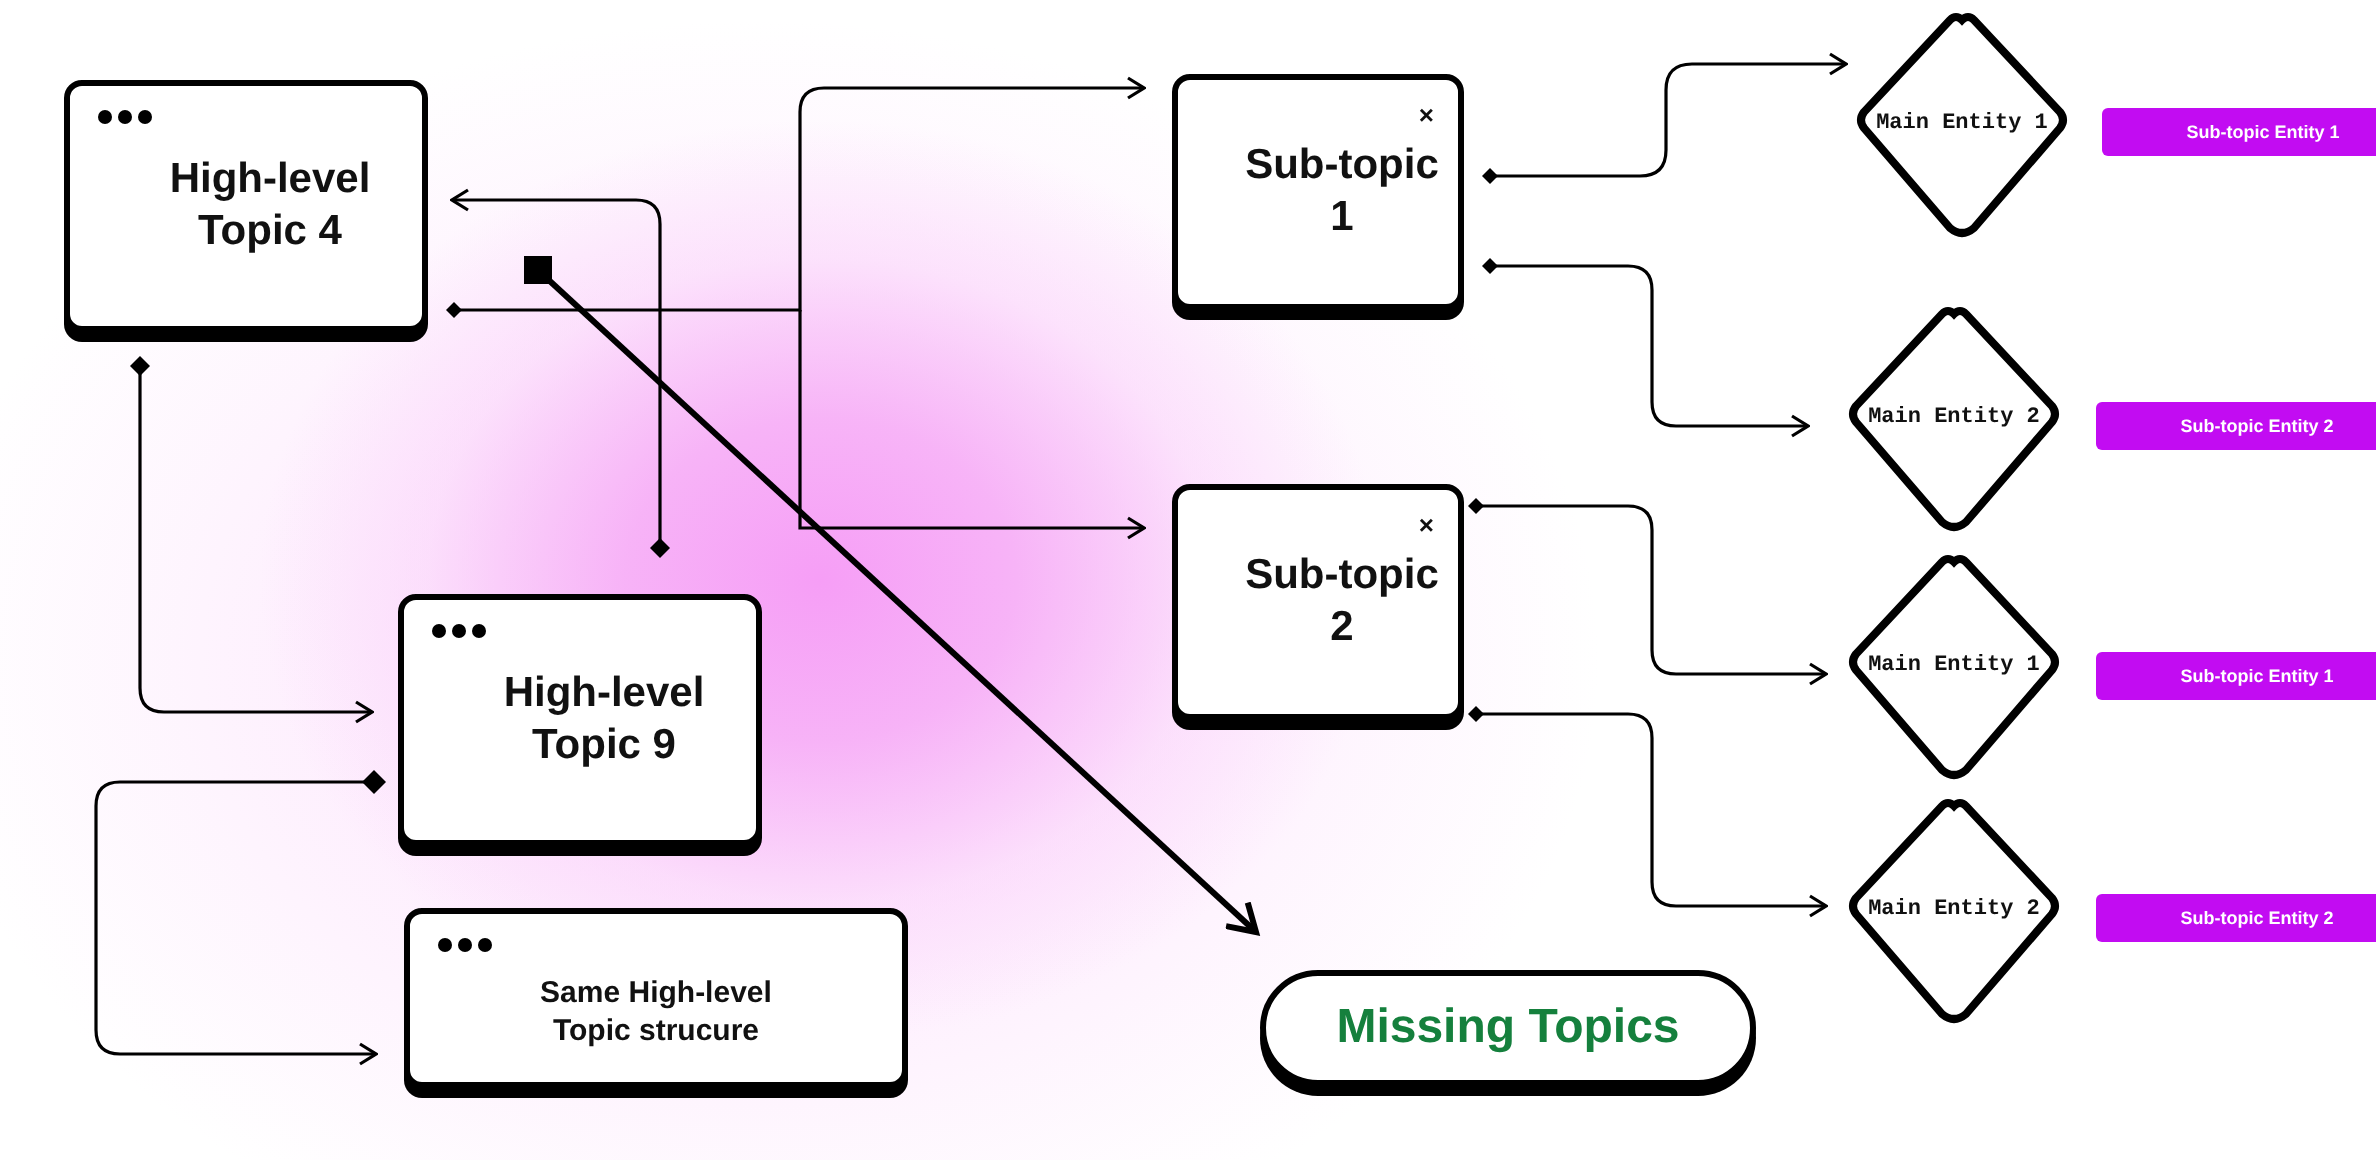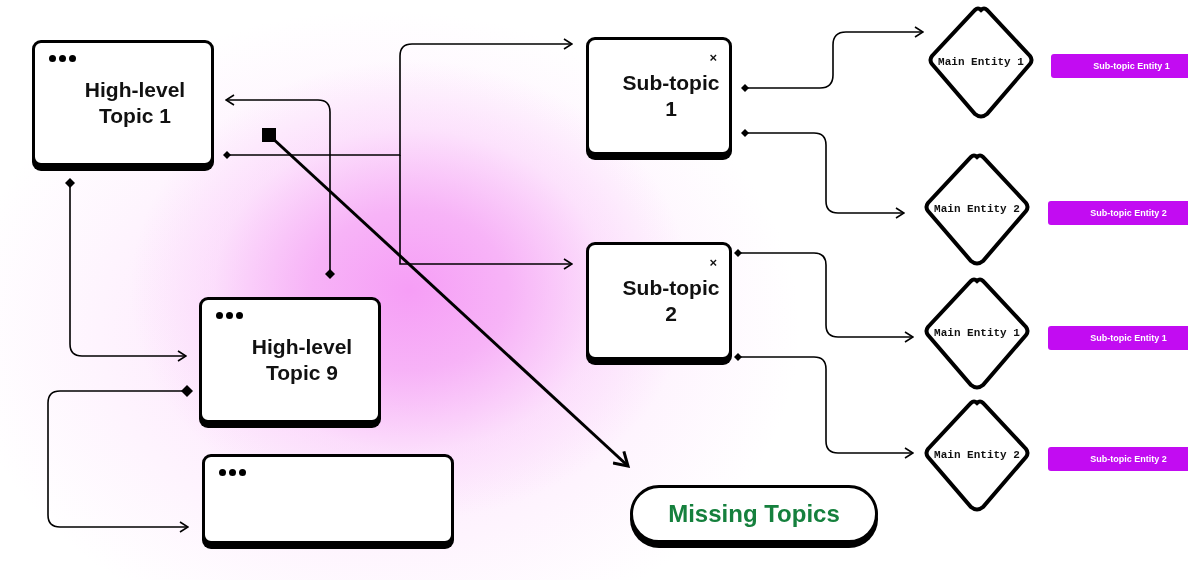--- a/index.html
+++ b/index.html
@@ -94,21 +94,21 @@
 </svg>
 
 <div class="card" style="left:32px;top:40px;width:182px;height:126px;">
   <div class="dots">
       <span></span>
       <span></span>
       <span></span>
     </div>
   <div class="big">
     <div>High-level</div>
-    <div>Topic 1</div>
+    <div>Topic 4</div>
   </div>
 </div>
 
 <div class="card" style="left:199px;top:297px;width:182px;height:126px;">
   <div class="dots">
       <span></span>
       <span></span>
       <span></span>
     </div>
   <div class="big">
@@ -116,20 +116,24 @@
     <div>Topic 9</div>
   </div>
 </div>
 
 <div class="card" style="left:202px;top:454px;width:252px;height:90px;">
   <div class="dots">
       <span></span>
       <span></span>
       <span></span>
     </div>
+  <div class="mid" style="margin-top:14px;">
+    <div>Same High-level</div>
+    <div>Topic strucure</div>
+  </div>
 </div>
 
 <div class="card" style="left:586px;top:37px;width:146px;height:118px;">
   <div class="close-x">×</div>
   <div class="big">
     <div>Sub-topic</div>
     <div>1</div>
   </div>
 </div>
 

